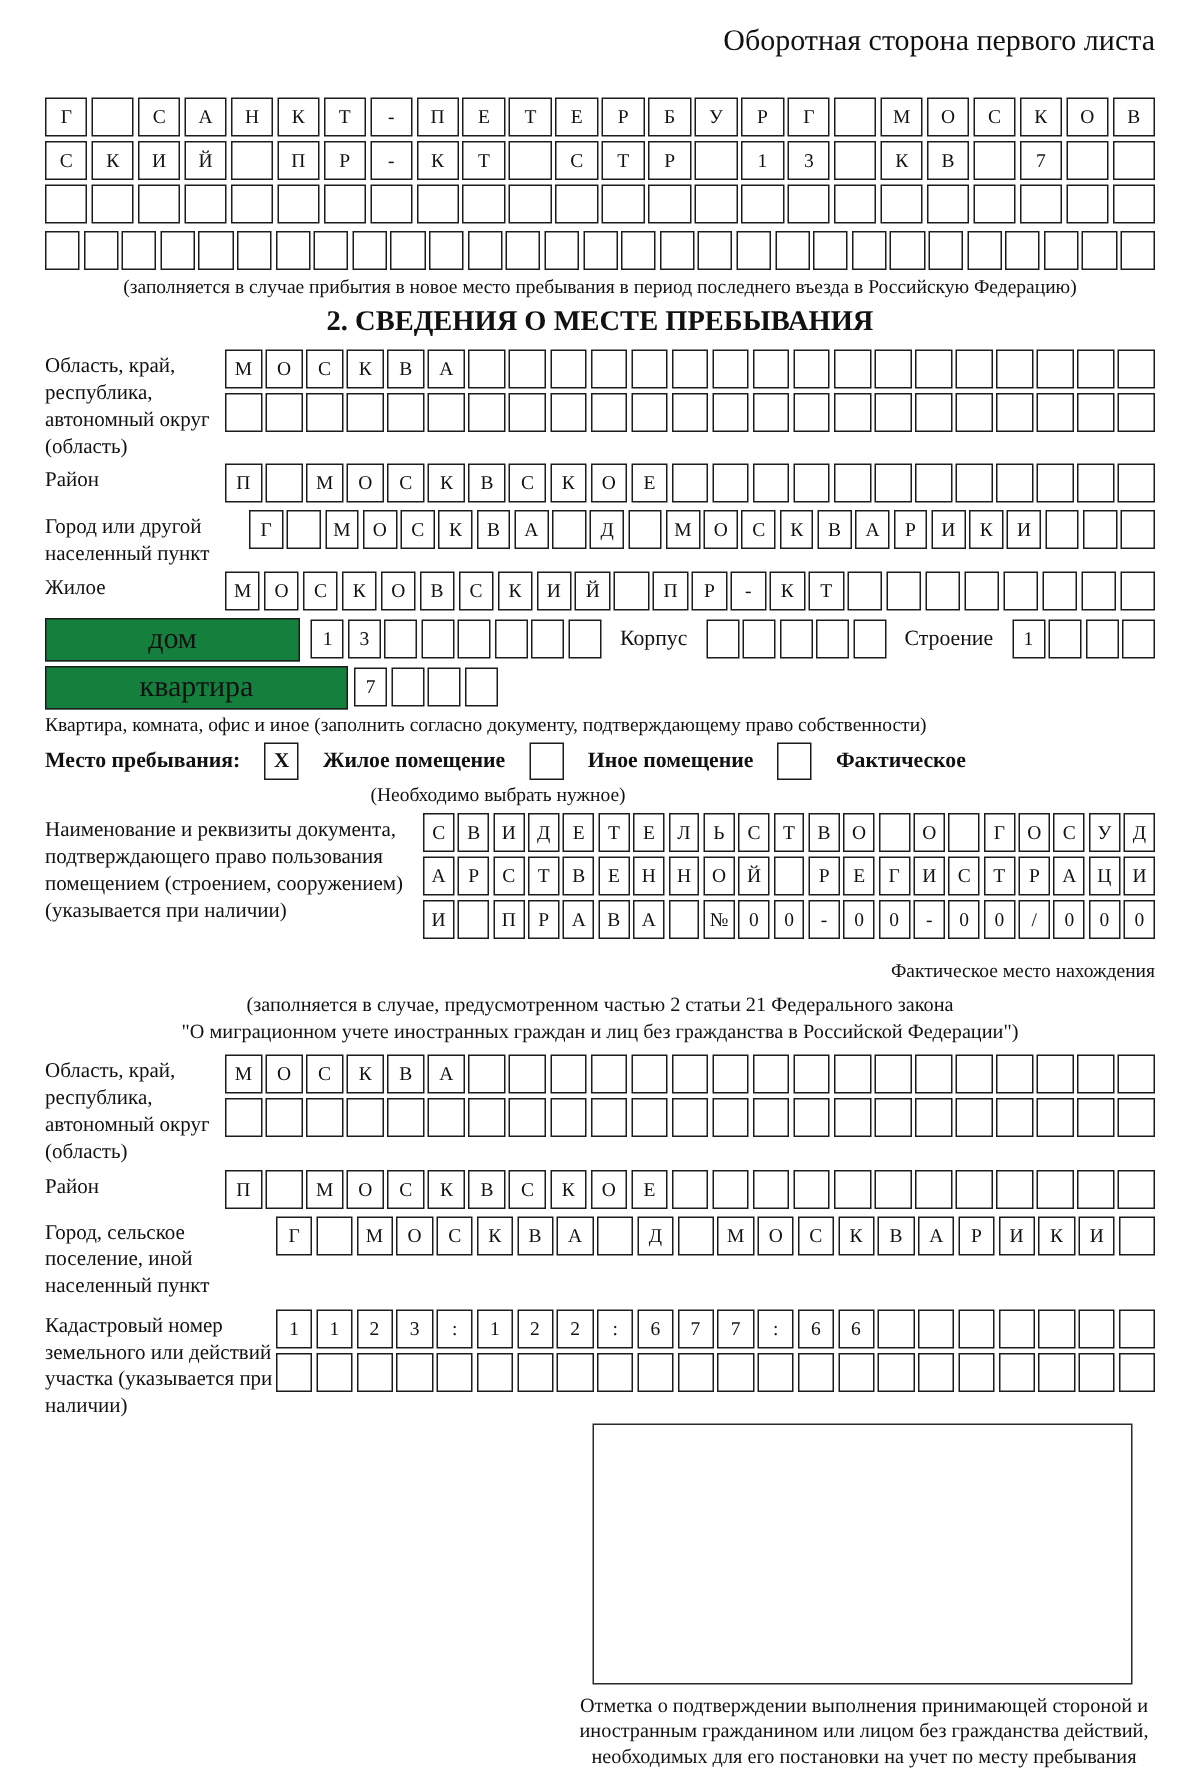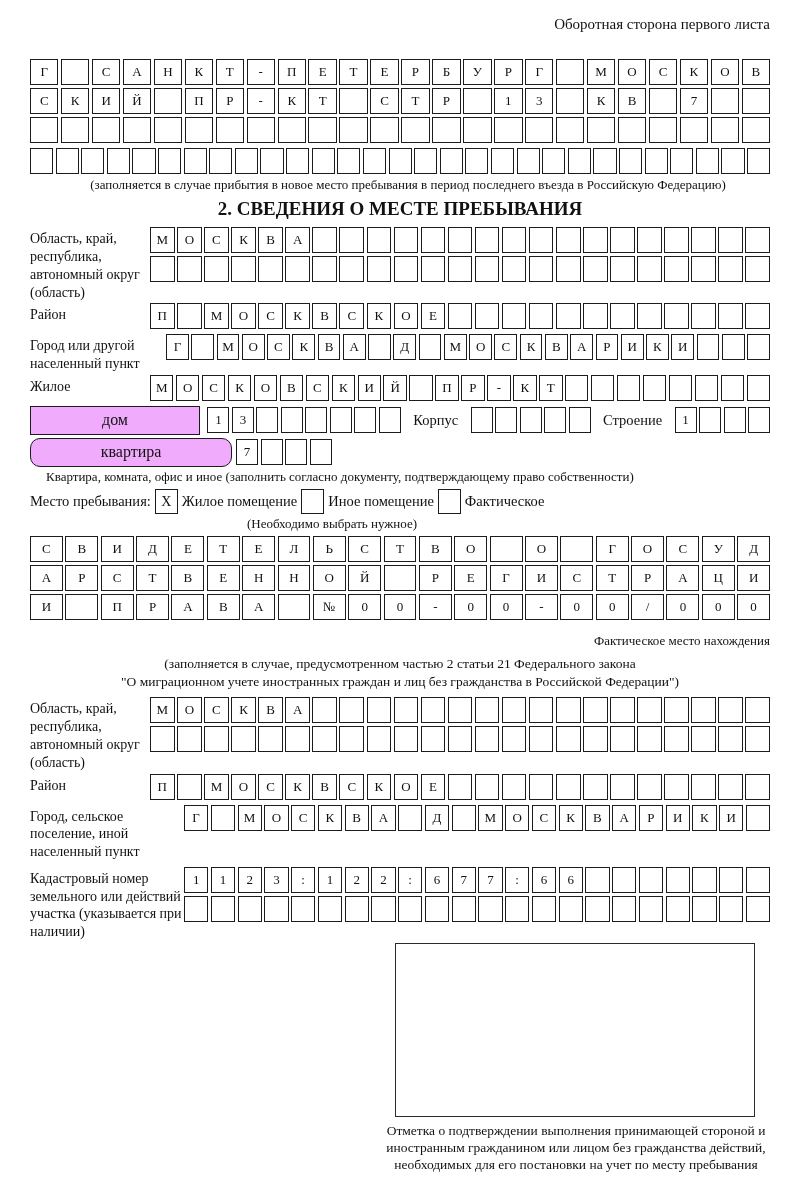--- a/index.html
+++ b/index.html
@@ -1,41 +1,41 @@
 <!DOCTYPE html>
 <html><head>
 <meta charset="utf-8">
 <style>
   html,body{margin:0;padding:0;background:#fff;}
   body{width:800px;height:1180px;font-family:"Liberation Serif", serif;color:#111;overflow:hidden;}
   .page{padding:16px 30px 0 30px;}
-  .hdr{text-align:right;font-size:15px;margin-bottom:26px;}
+  .hdr{text-align:right;font-size:20px;margin-bottom:26px;}
   .field{display:flex;align-items:flex-start;margin-bottom:2px;}
   .lbl{font-size:14px;line-height:1.27;padding-top:3px;}
   .w-adr{flex:0 0 146px;}
   .w-sm{flex:0 0 120px;}
   .w-md{flex:0 0 136px;}
   .w-lg{flex:0 0 154px;}
   .w-doc{flex:0 0 252px;}
   .rows{flex:1;min-width:0;}
   .cellrow{display:flex;gap:2.5px;margin-bottom:3px;}
   .cell{flex:1 1 0;height:24px;border:1.5px solid #1c1c1c;display:flex;align-items:center;justify-content:center;font-size:13px;background:#fff;min-width:0;}
   .cellrow.fixed .cell{flex:0 0 20px;}
-  .note{font-size:13px;line-height:1.25;margin:1px 0 4px 16px;}
+  .note{font-size:13px;line-height:1.25;margin:1px 0 4px 0;}
   .center{text-align:center;}
   .sec-title{font-size:19px;font-weight:bold;text-align:center;margin:5px 0 7px 0;}
   .house-row{display:flex;align-items:center;justify-content:space-between;margin:2px 0;}
   .house-row .cellrow{margin-bottom:0;}
-  .bigbox{border:1.5px solid #1c1c1c;height:27px;display:flex;align-items:center;justify-content:center;font-size:16px;background:#f0abfc;}
+  .bigbox{border:1.5px solid #1c1c1c;height:27px;display:flex;align-items:center;justify-content:center;font-size:20px;background:#15803d;}
   .house{width:168px;}
-  .apt{width:200px;border-radius:10px;}
+  .apt{width:200px;}
   .inline-lbl{font-size:14.5px;padding:0 5px;white-space:nowrap;text-align:right;}
   .apt-row{display:flex;align-items:center;gap:4px;margin:3px 0 2px 0;}
   .apt-row .cellrow{margin-bottom:0;}
-  .stay-row{display:flex;align-items:center;gap:4px;margin:4px 0 2px 0;font-size:14.5px;}
+  .stay-row{display:flex;align-items:center;gap:16px;margin:4px 0 2px 0;font-size:14.5px;font-weight:bold;}
   .checkbox{width:21px;height:23px;border:1.5px solid #1c1c1c;display:inline-flex;align-items:center;justify-content:center;font-size:14px;flex:0 0 auto;}
   .stay-note{margin-left:172px;width:260px;text-align:center;}
   .fact-title{font-size:13px;font-weight:normal;text-align:right;margin:10px 0 6px 0;}
   .fact-note{font-size:13.5px;text-align:center;line-height:1.3;margin-bottom:7px;}
   .stamp-wrap{margin-left:350px;width:392px;margin-top:1px;}
   .stamp-box{margin-left:15px;width:358px;height:172px;border:1.6px solid #2a2a2a;background:#fff;}
   .stamp-caption{font-size:13.5px;line-height:1.28;text-align:center;margin-top:5px;}
   .gap4{height:4px;}
 </style>
 </head>
@@ -358,20 +358,21 @@
     <span class="checkbox">X</span>
     <span>Жилое помещение</span>
     <span class="checkbox"></span>
     <span>Иное помещение</span>
     <span class="checkbox"></span>
     <span>Фактическое</span>
   </div>
   <div class="note stay-note">(Необходимо выбрать нужное)</div>
 
   <div class="field">
+    <div class="lbl w-doc">Наименование и реквизиты документа, подтверждающего право пользования помещением (строением, сооружением) (указывается при наличии)</div>
     <div class="rows">
       <div class="cellrow">
           <span class="cell">С</span>
           <span class="cell">В</span>
           <span class="cell">И</span>
           <span class="cell">Д</span>
           <span class="cell">Е</span>
           <span class="cell">Т</span>
           <span class="cell">Е</span>
           <span class="cell">Л</span>

